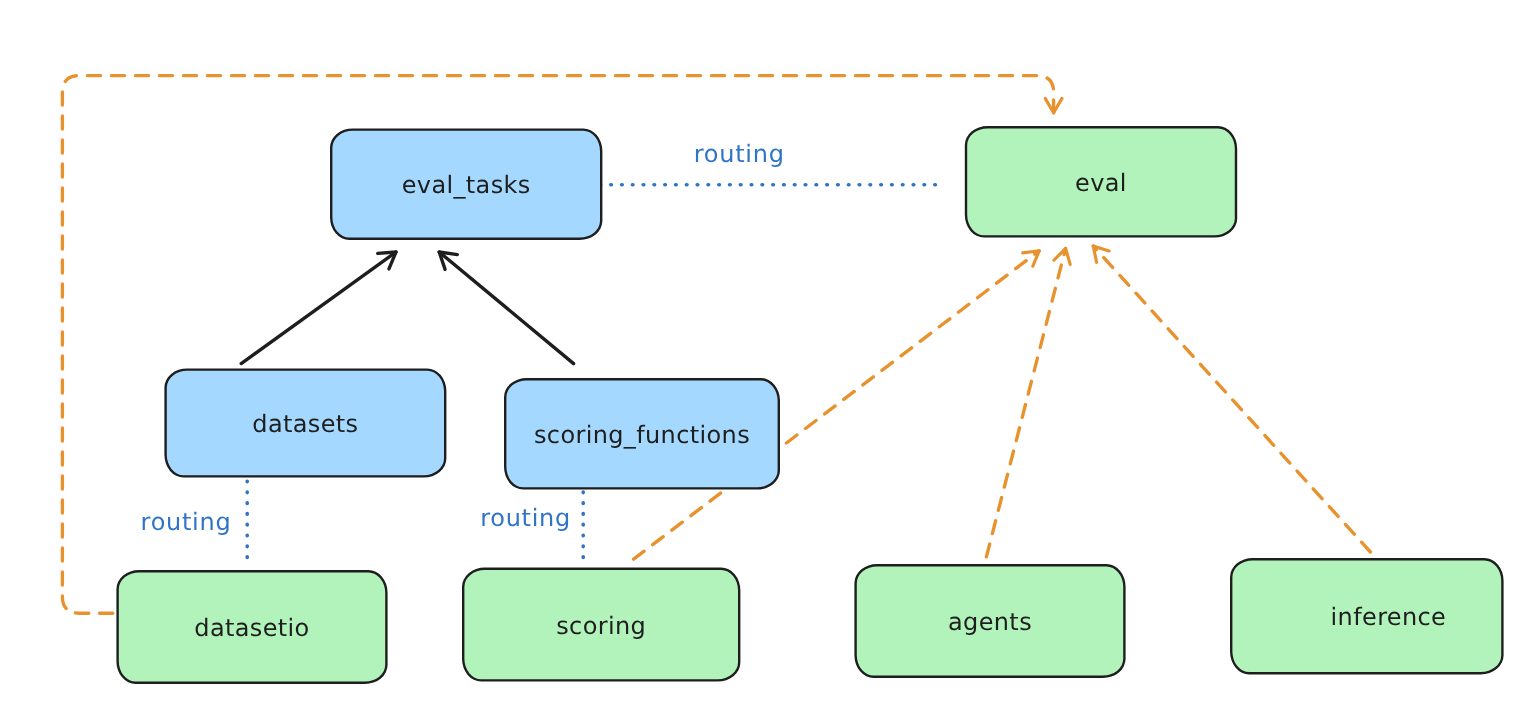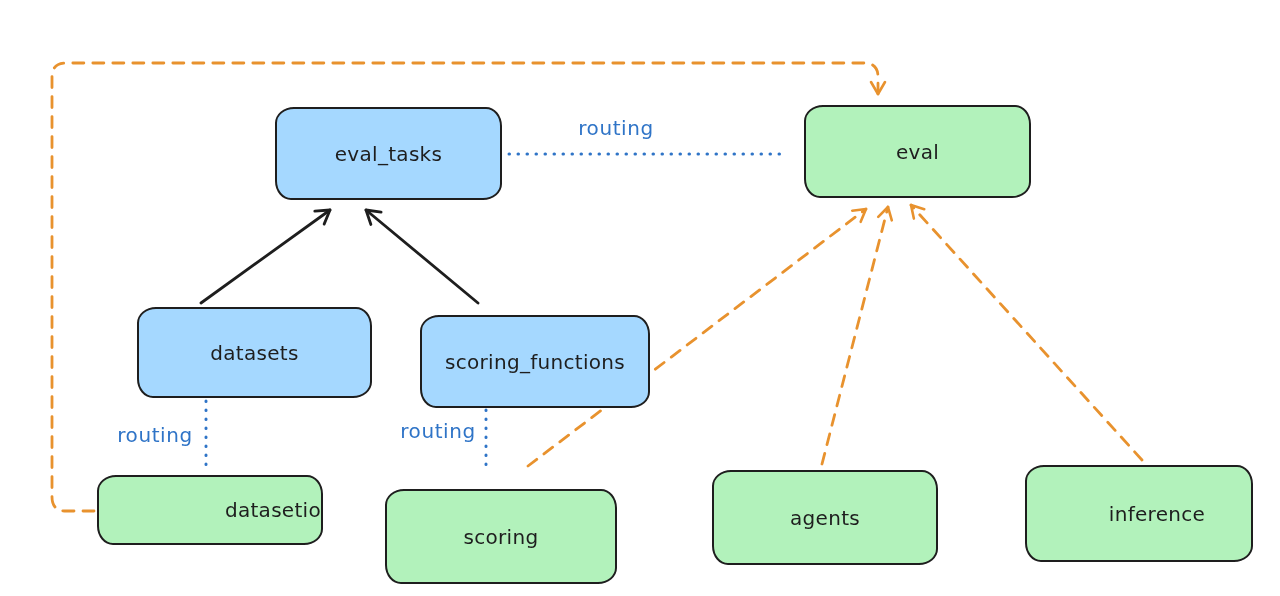--- a/index.html
+++ b/index.html
@@ -111,25 +111,25 @@
   </div>
 
   <div class="node blue" style="left:97px; top:307px; width:235px; height:91px;">
     <span>datasets</span>
   </div>
 
   <div class="node blue" style="left:380px; top:315px; width:230px; height:93px;">
     <span>scoring_functions</span>
   </div>
 
-  <div class="node green" style="left:97px; top:475px; width:226px; height:70px;justify-content:flex-end;">
+  <div class="node green" style="left:97px; top:475px; width:226px; height:95px;">
     <span>datasetio</span>
   </div>
 
-  <div class="node green" style="left:385px; top:489px; width:232px; height:95px;">
+  <div class="node green" style="left:385px; top:473px; width:232px; height:95px;">
     <span>scoring</span>
   </div>
 
   <div class="node green" style="left:712px; top:470px; width:226px; height:95px;">
     <span>agents</span>
   </div>
 
   <div class="node green" style="left:1025px; top:465px; width:228px; height:97px;padding-left:36px;">
     <span>inference</span>
   </div>

